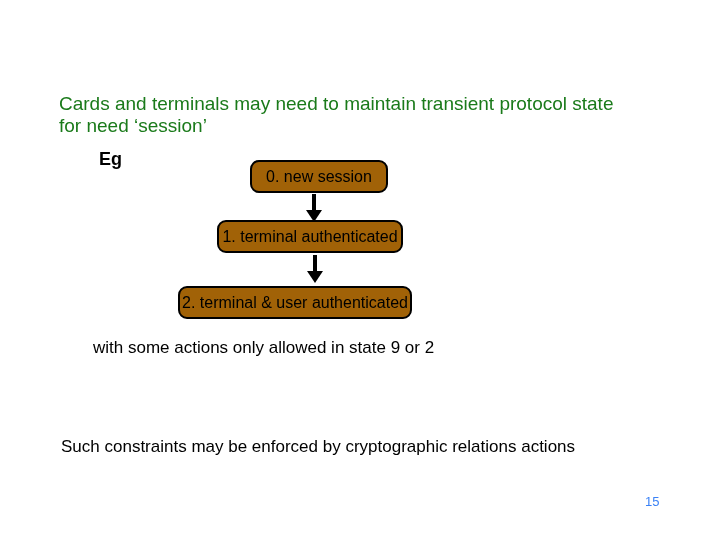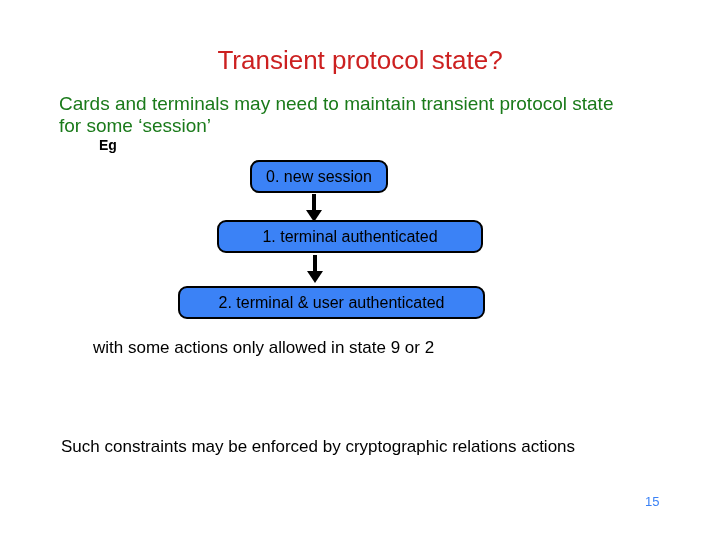--- a/index.html
+++ b/index.html
@@ -31,42 +31,42 @@
     position: absolute;
     left: 59px;
     top: 93px;
     font-size: 19px;
     line-height: 22px;
     color: var(--green);
   }
   .eg-label {
     position: absolute;
     left: 99px;
-    top: 137px;
-    font-size: 14px;
+    top: 149px;
+    font-size: 18px;
     font-weight: 700;
     color: #000;
   }
   .flowchart { position: absolute; left: 0; top: 0; width: 100%; height: 100%; pointer-events: none; }
   .state-box {
     position: absolute;
     border: 2.5px solid #000;
     border-radius: 9px;
-    background: #3b82f6;
+    background: #a16207;
     display: flex;
     align-items: center;
     justify-content: center;
     font-size: 16px;
     color: #000;
     white-space: nowrap;
     text-align: right;
   }
   .box0 { left: 250px; top: 160px; width: 138px; height: 33px; }
-  .box1 { left: 217px; top: 220px; width: 266px; height: 33px; }
-  .box2 { left: 178px; top: 286px; width: 307px; height: 33px; }
+  .box1 { left: 217px; top: 220px; width: 186px; height: 33px; }
+  .box2 { left: 178px; top: 286px; width: 234px; height: 33px; }
   .arrow { position: absolute; width: 16px; }
   .arrow .stem { width: 4px; height: 16px; background: #000; margin: 0 auto; }
   .arrow .head {
     width: 0; height: 0;
     border-left: 8px solid transparent;
     border-right: 8px solid transparent;
     border-top: 12px solid #000;
     margin: 0 auto;
   }
   .arrow1 { left: 306px; top: 194px; }
@@ -93,25 +93,24 @@
     top: 494px;
     font-size: 13px;
     color: #3b82f6;
   }
 </style>
 </head>
 <body>
 
 <div class="slide">
 
-  <div class="slide-title">Transient protocol state?</div>
 
   <div class="intro">
     <div>Cards and terminals may need to maintain transient protocol state</div>
-    <div>for some ‘session’</div>
+    <div>for need ‘session’</div>
   </div>
 
   <div class="eg-label">Eg</div>
 
   <div class="flowchart">
     <div class="state-box box0">
       <span>0. new session</span>
     </div>
     <div class="arrow arrow1">
       <div class="stem"></div>

